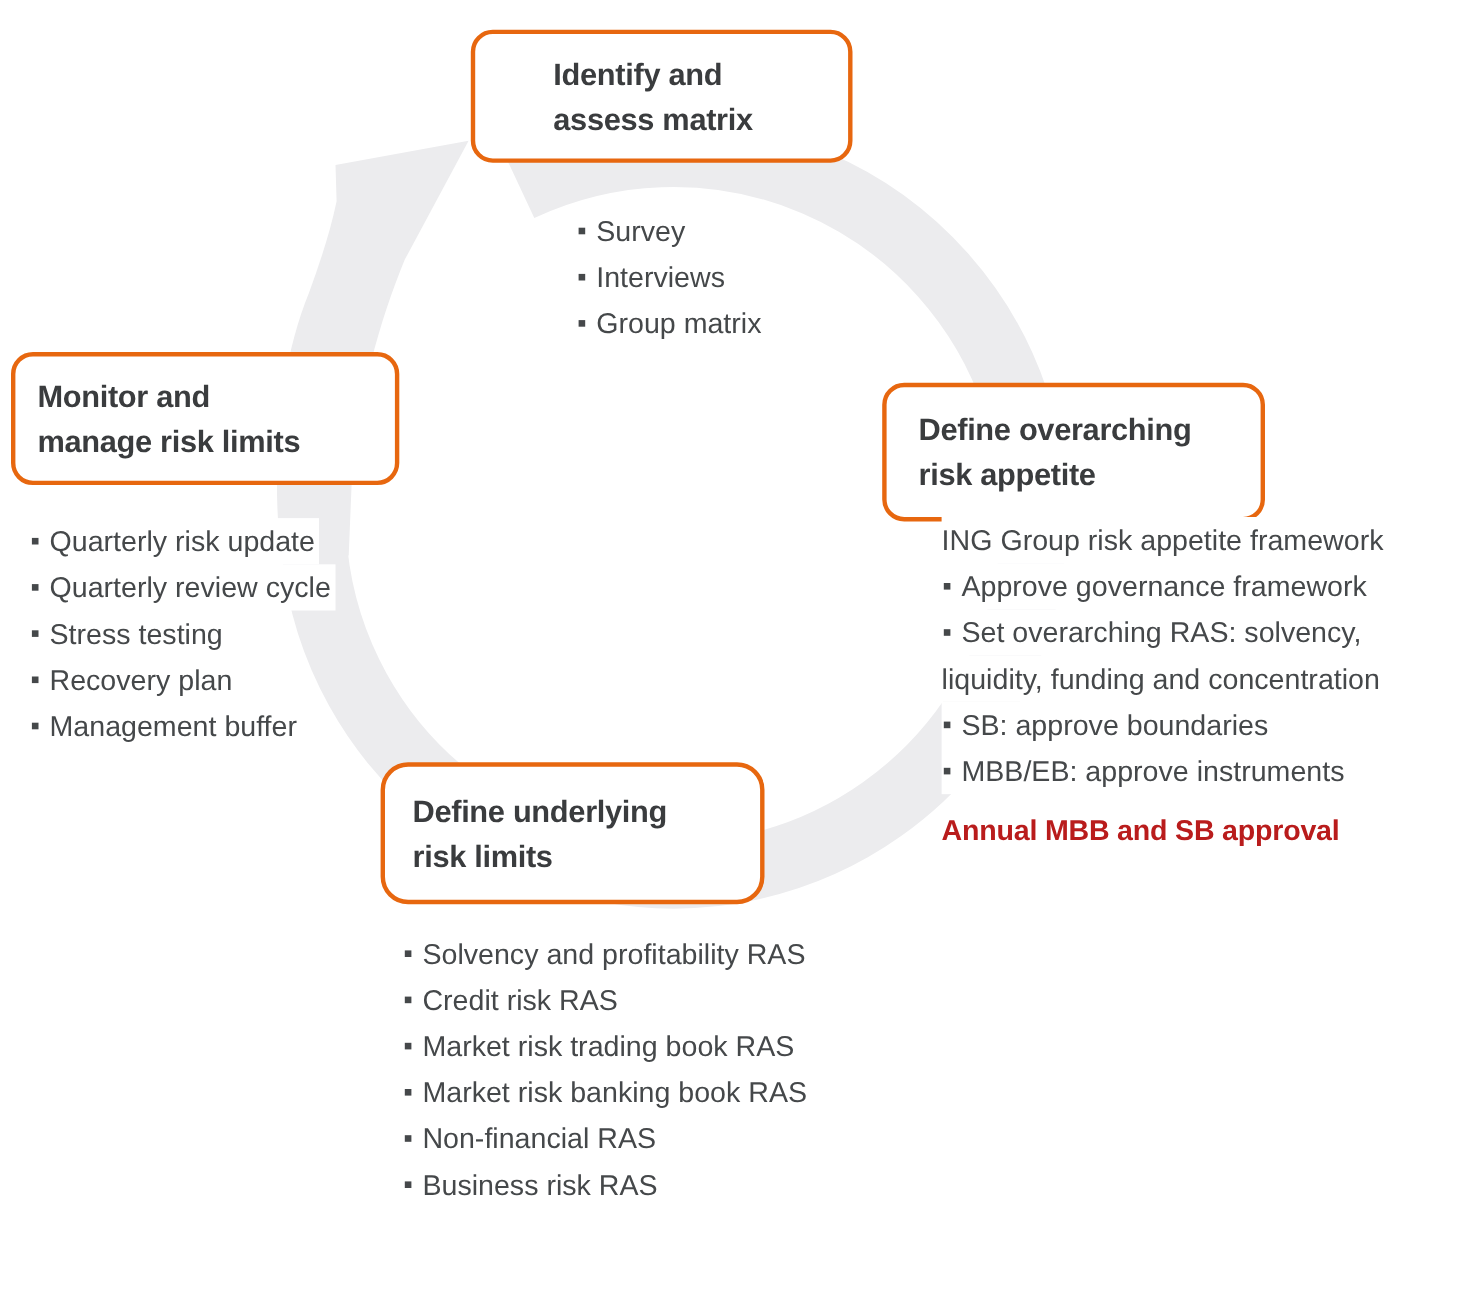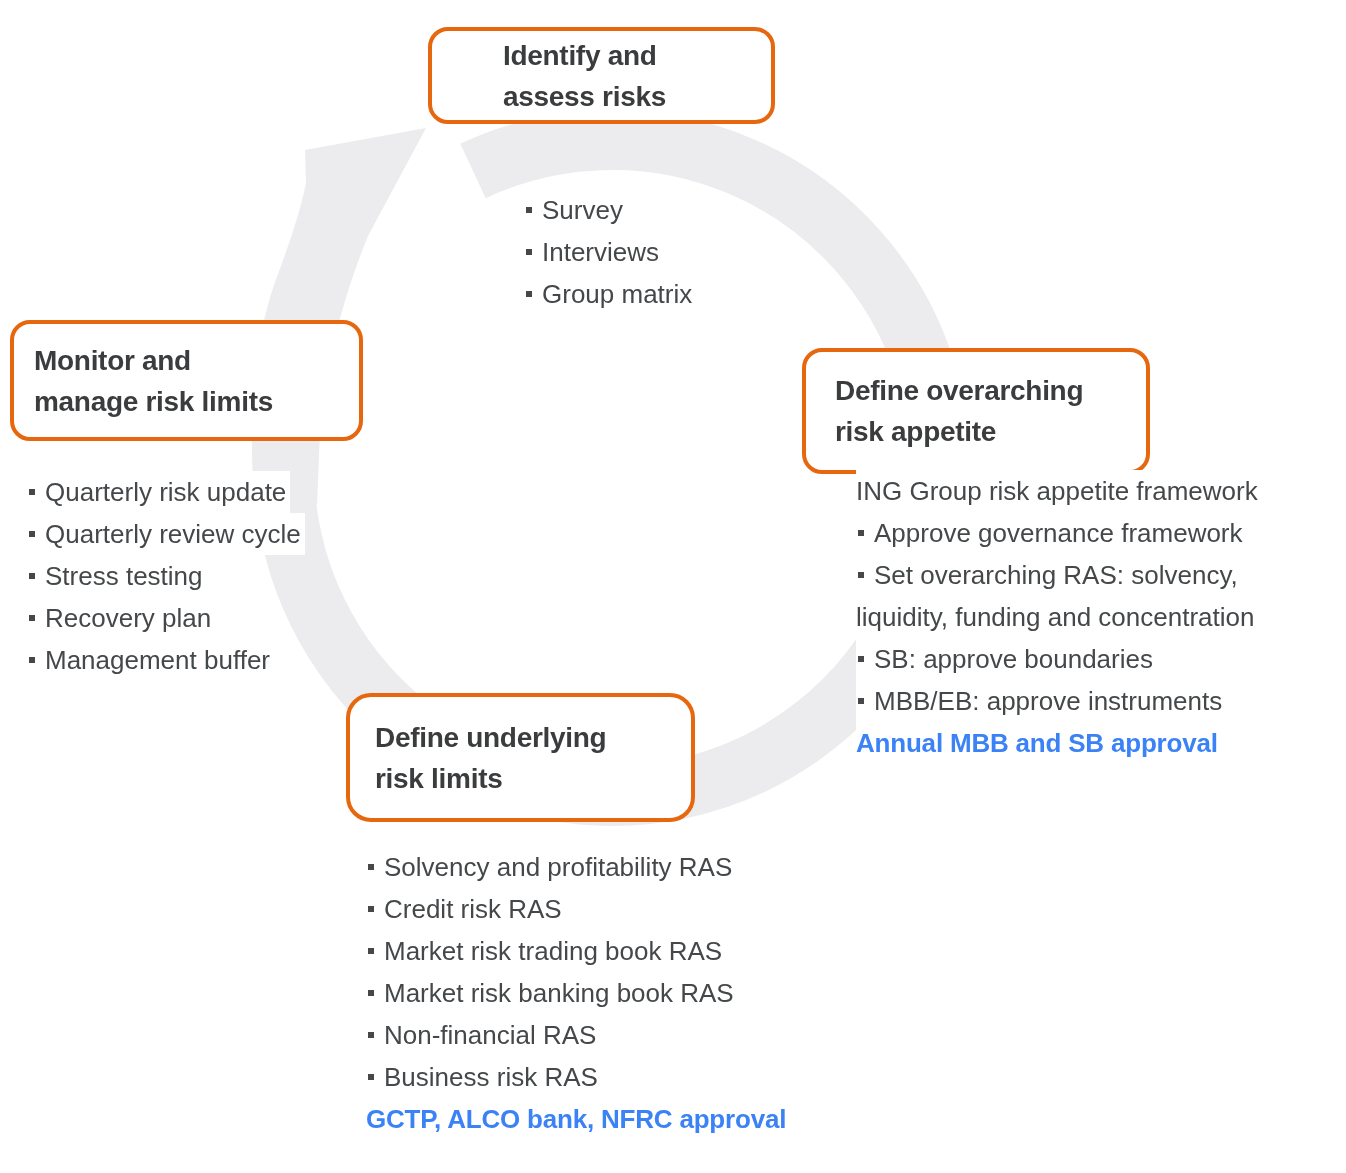--- a/index.html
+++ b/index.html
@@ -26,21 +26,21 @@
     border-radius: 20px;
     display: flex;
     flex-direction: column;
     justify-content: center;
     font-weight: bold;
     font-size: 28px;
     line-height: 41px;
     letter-spacing: -0.3px;
     color: #3a3c3e;
   }
-  .box-identify    { left: 428px; top: 27px;  width: 347px; height: 97px; padding-left: 71px; }
+  .box-identify    { left: 428px; top: 27px;  width: 347px; height: 121px; padding-left: 71px; }
   .box-monitor     { left: 10px;  top: 320px; width: 353px; height: 121px; padding-left: 20px; }
   .box-overarching { left: 802px; top: 316px; width: 348px; height: 126px; padding-left: 29px; margin-top: 32px; }
   .box-underlying  { left: 346px; top: 693px; width: 349px; height: 129px; padding-left: 25px; border-radius: 25px; }
   .stage-list {
     position: absolute;
     z-index: 2;
     font-size: 26px;
     line-height: 42px;
     color: #45484a;
   }
@@ -62,22 +62,23 @@
     content: "";
     position: absolute;
     left: 2px;
     top: 18px;
     width: 6px;
     height: 6px;
     background: #45484a;
   }
   .line.bold {
     font-weight: bold;
-    color: #3b82f6;
+    color: #b91c1c;
     letter-spacing: -0.2px;
+    margin-top: 12px;
   }
 </style>
 </head>
 <body>
 
 <div class="canvas">
 
   <svg class="ring-svg" viewBox="0 0 1346 1173" xmlns="http://www.w3.org/2000/svg" aria-hidden="true">
 
     <path d="M 473 171 A 328 328 0 1 1 286 502" fill="none" stroke="#ececee" stroke-width="60" stroke-linecap="butt"></path>
@@ -88,21 +89,21 @@
              L 305 150
              L 426 128
              L 368 236
              C 345 292, 326 360, 320 432
              L 317 505
              Z" fill="#ececee"></path>
   </svg>
 
   <div class="stage-box box-identify">
     <div>Identify and</div>
-    <div>assess risks</div>
+    <div>assess matrix</div>
   </div>
 
   <div class="stage-box box-overarching">
     <div>Define overarching</div>
     <div>risk appetite</div>
   </div>
 
   <div class="stage-box box-underlying">
     <div>Define underlying</div>
     <div>risk limits</div>
@@ -129,21 +130,20 @@
       <div class="line bold"><span class="txt">Annual MBB and SB approval</span></div>
     </div>
 
   <div class="stage-list list-underlying">
       <div class="line bullet"><span class="txt">Solvency and profitability RAS</span></div>
       <div class="line bullet"><span class="txt">Credit risk RAS</span></div>
       <div class="line bullet"><span class="txt">Market risk trading book RAS</span></div>
       <div class="line bullet"><span class="txt">Market risk banking book RAS</span></div>
       <div class="line bullet"><span class="txt">Non-financial RAS</span></div>
       <div class="line bullet"><span class="txt">Business risk RAS</span></div>
-      <div class="line bold"><span class="txt">GCTP, ALCO bank, NFRC approval</span></div>
     </div>
 
   <div class="stage-list list-monitor">
       <div class="line bullet"><span class="txt">Quarterly risk update</span></div>
       <div class="line bullet"><span class="txt">Quarterly review cycle</span></div>
       <div class="line bullet"><span class="txt">Stress testing</span></div>
       <div class="line bullet"><span class="txt">Recovery plan</span></div>
       <div class="line bullet"><span class="txt">Management buffer</span></div>
     </div>
 

